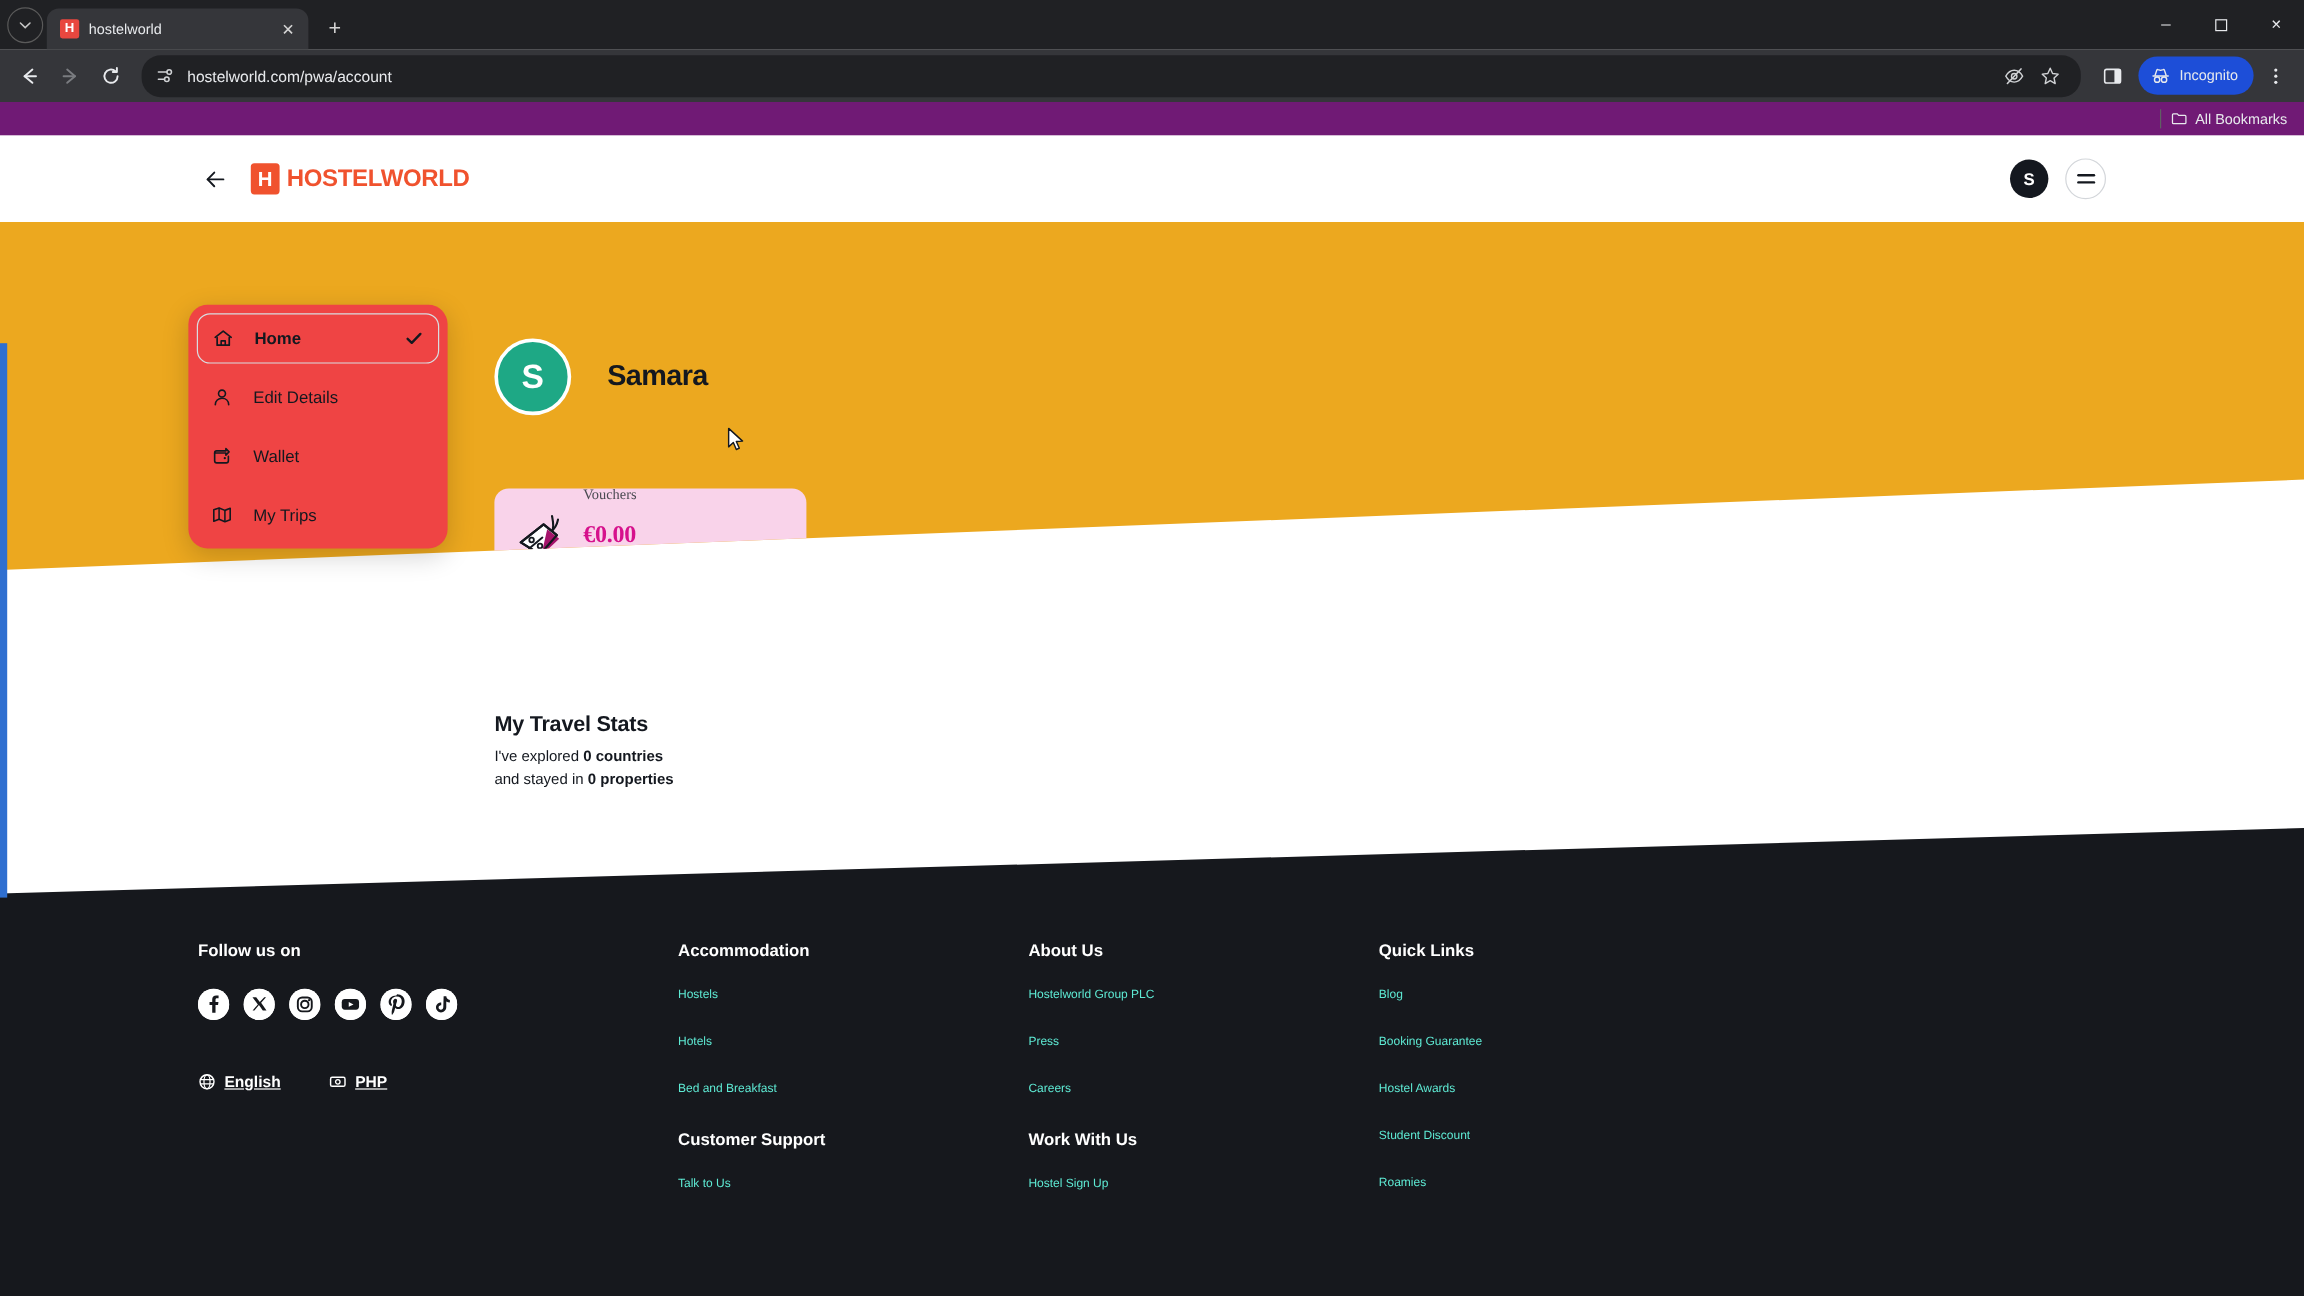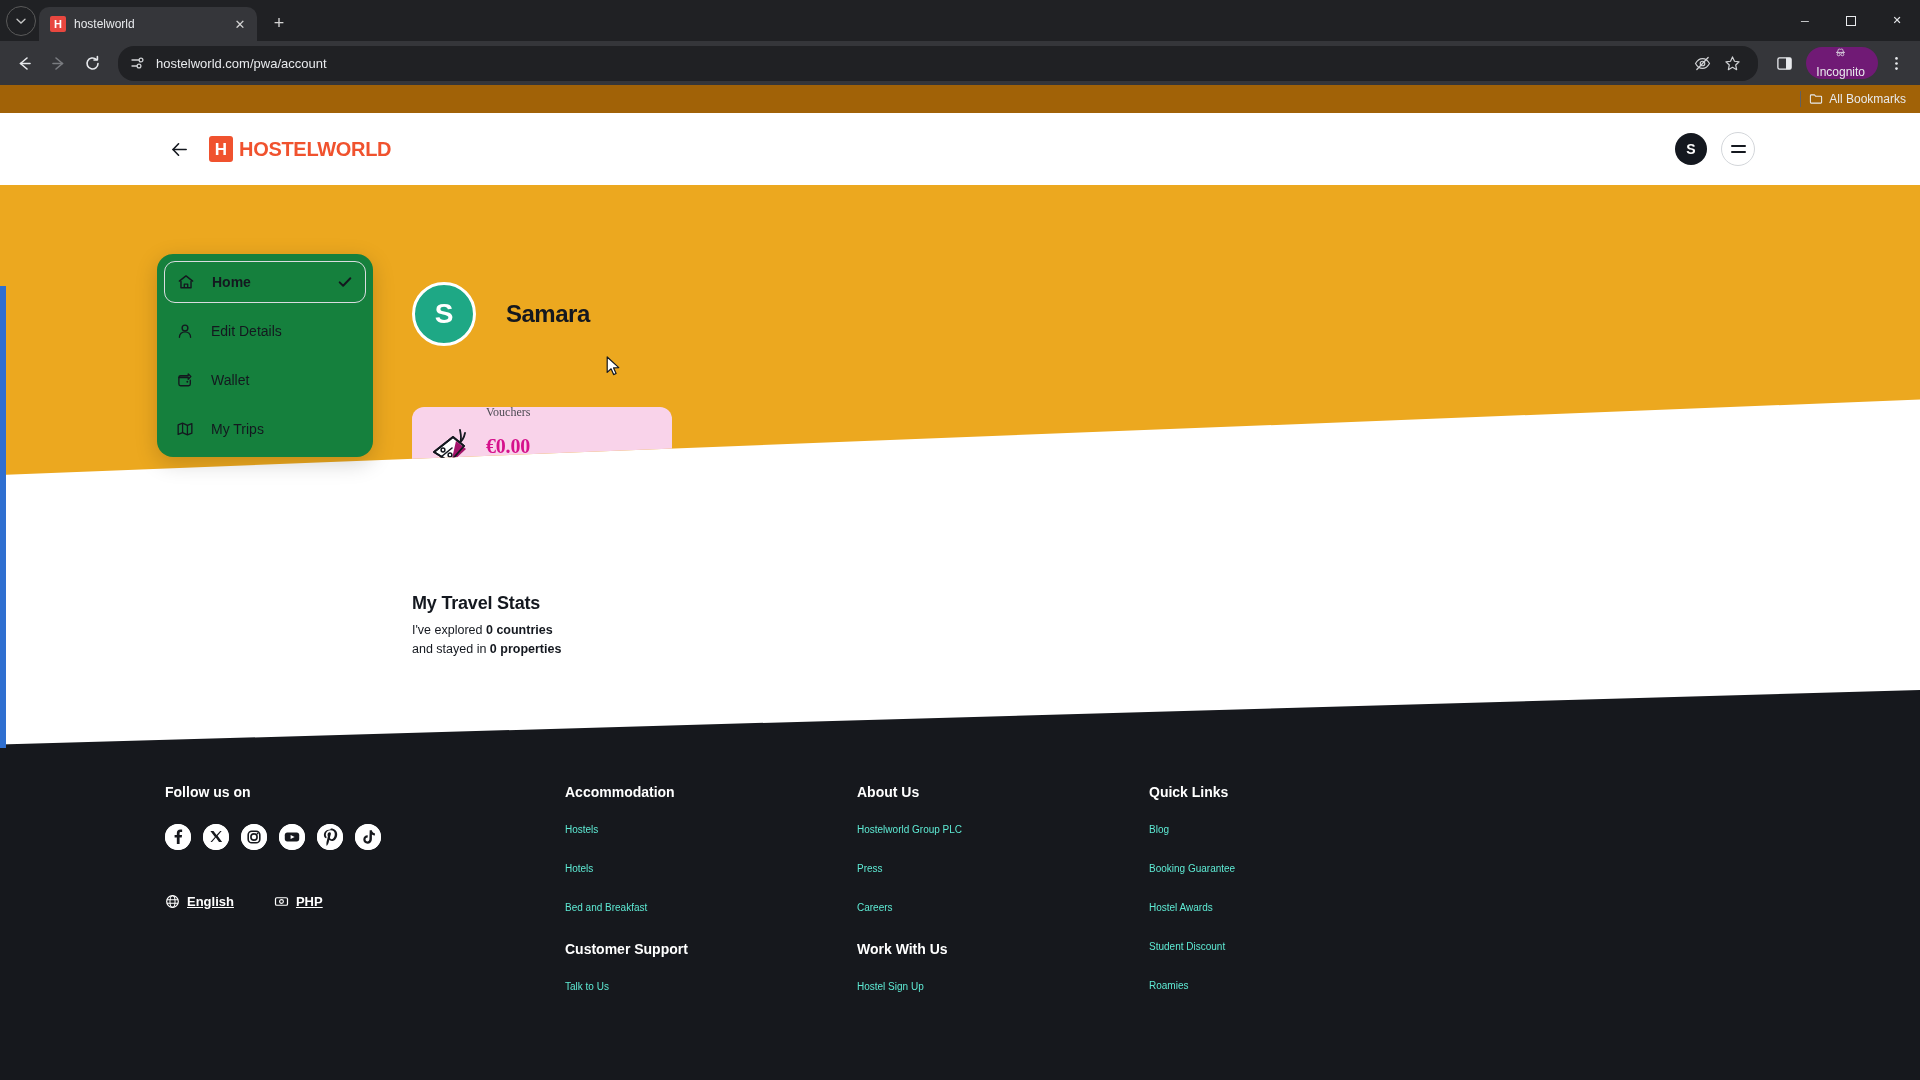--- a/index.html
+++ b/index.html
@@ -43,26 +43,26 @@
   .nav-btn.dim { color:#7a7c80; }
   .omnibox {
     flex:1; height:35px; background:#202124; border-radius:16px; margin:0 8px;
     display:flex; align-items:center; padding: 0 12px; gap:10px;
   }
   .omni-url { color:#e8eaed; font-size:13px; }
   .omni-actions { display:flex; align-items:center; gap:2px; margin-left:auto; }
   .omni-icon { width:28px;height:28px;display:flex;align-items:center;justify-content:center;color:#cfd1d4; }
   .tb-icon { width:32px;height:32px;display:flex;align-items:center;justify-content:center;color:#e8eaed; }
   .incognito-pill {
-    height:32px;border-radius:16px;background:#701a75;display:flex;align-items:center;
-    gap:7px;padding:0 13px 0 10px;color:#e8eaed;font-size:12px;margin-left:4px;flex-direction:column;
+    height:32px;border-radius:16px;background:#1d4ed8;display:flex;align-items:center;
+    gap:7px;padding:0 13px 0 10px;color:#e8eaed;font-size:12px;margin-left:4px;
   }
 
   .bookmarkbar {
-    height: 28px; background:#a16207; display:flex; align-items:center;
+    height: 28px; background:#701a75; display:flex; align-items:center;
     justify-content:flex-end; padding-right:14px; gap:8px;
   }
   .bm-sep { width:1px; height:16px; background:#5f6063; }
   .bm-item { display:flex;align-items:center;gap:6px;color:#e8eaed;font-size:12px; }
 
   
   .viewport { flex:1; background:#ffffff; position:relative; overflow:hidden; }
 
   .site-header {
     height: 72px; background:#ffffff; display:flex; align-items:center;
@@ -111,21 +111,21 @@
   }
   .voucher-icon { width:48px; height:44px; flex-shrink:0; }
   .voucher-texts { display:flex; flex-direction:column; gap:15px;font-family:Liberation Serif, serif; }
   .v-label { font-size:12px; color:#4b4b52; }
   .v-amount { font-size:20px; font-weight:bold; color:#d6118c; letter-spacing:-0.2px; line-height:1.15; }
   .v-sub { font-size:12px; color:#4b4b52; }
 
   
   .menu-panel {
     position:absolute; left:157px; top:141px; width:216px;
-    background:#15803d; border-radius:16px; padding:7px;
+    background:#ef4444; border-radius:16px; padding:7px;
     box-shadow: 0 6px 22px rgba(0,0,0,0.18); z-index:20;
   }
   .menu-item {
     height:42px; display:flex; align-items:center; gap:17px;
     padding: 0 12px; border-radius:11px; font-size:14px; color:#14181f;
   }
   .menu-item.active { border:1px solid #d9dce0; font-weight:bold; }
   .menu-item .mi-icon { width:18px; height:18px; display:flex; align-items:center; justify-content:center; flex-shrink:0; }
   .menu-item .mi-check { margin-left:auto; display:flex; align-items:center; }
   .menu-gap { height:7px; }

